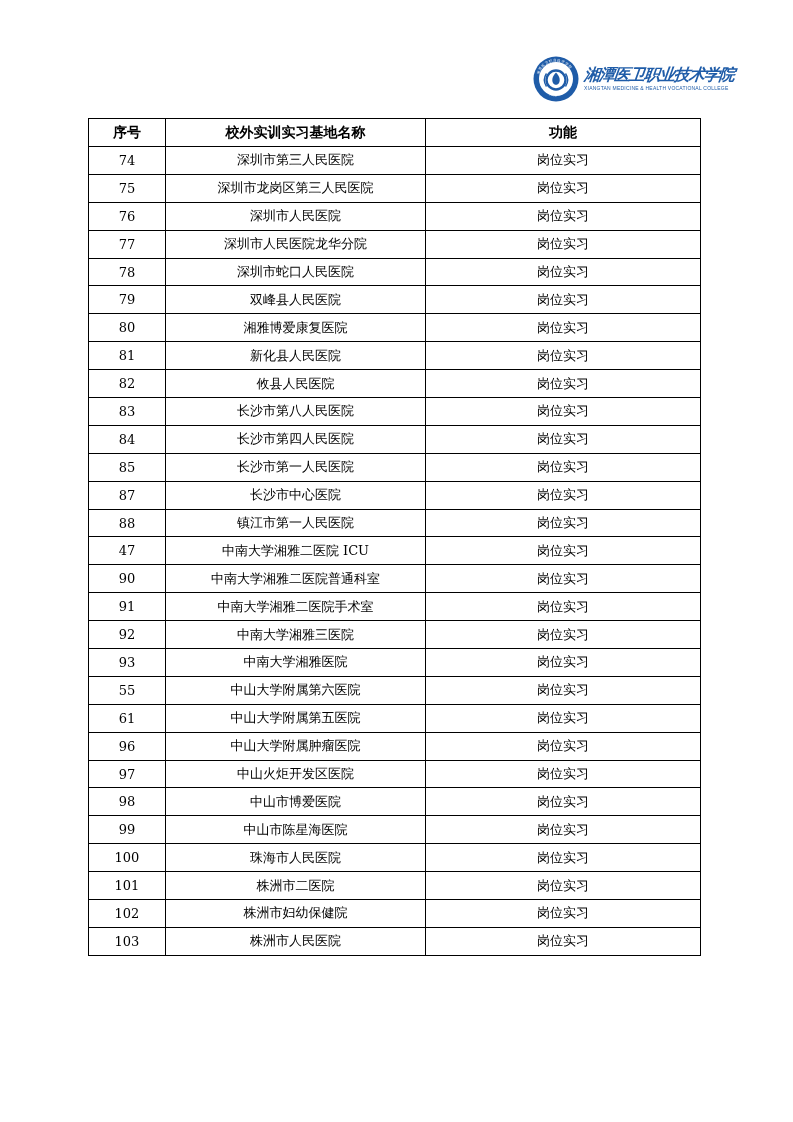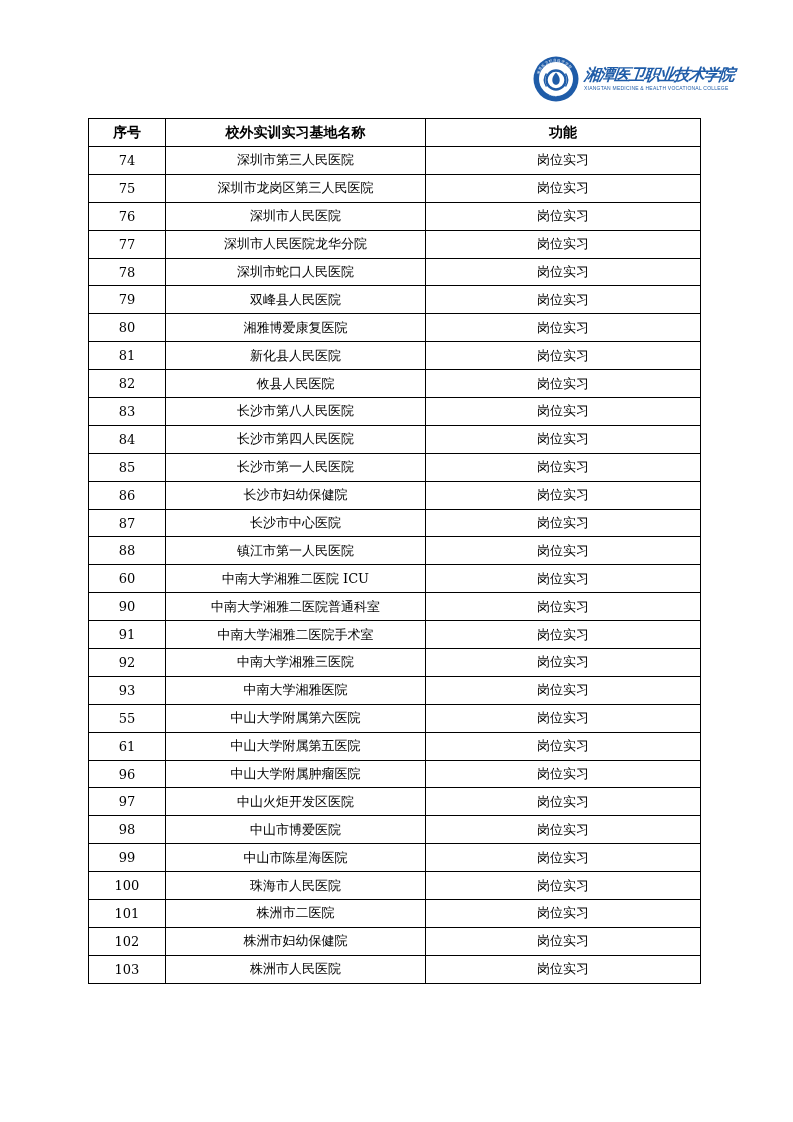--- a/index.html
+++ b/index.html
@@ -186,36 +186,31 @@
           <td>84</td>
           <td>长沙市第四人民医院</td>
           <td>岗位实习</td>
         </tr>
         <tr>
           <td>85</td>
           <td>长沙市第一人民医院</td>
           <td>岗位实习</td>
         </tr>
         <tr>
-          <td>86</td>
-          <td>长沙市妇幼保健院</td>
-          <td>岗位实习</td>
-        </tr>
-        <tr>
           <td>87</td>
           <td>长沙市中心医院</td>
           <td>岗位实习</td>
         </tr>
         <tr>
           <td>88</td>
           <td>镇江市第一人民医院</td>
           <td>岗位实习</td>
         </tr>
         <tr>
-          <td>60</td>
+          <td>47</td>
           <td>中南大学湘雅二医院 ICU</td>
           <td>岗位实习</td>
         </tr>
         <tr>
           <td>90</td>
           <td>中南大学湘雅二医院普通科室</td>
           <td>岗位实习</td>
         </tr>
         <tr>
           <td>91</td>

